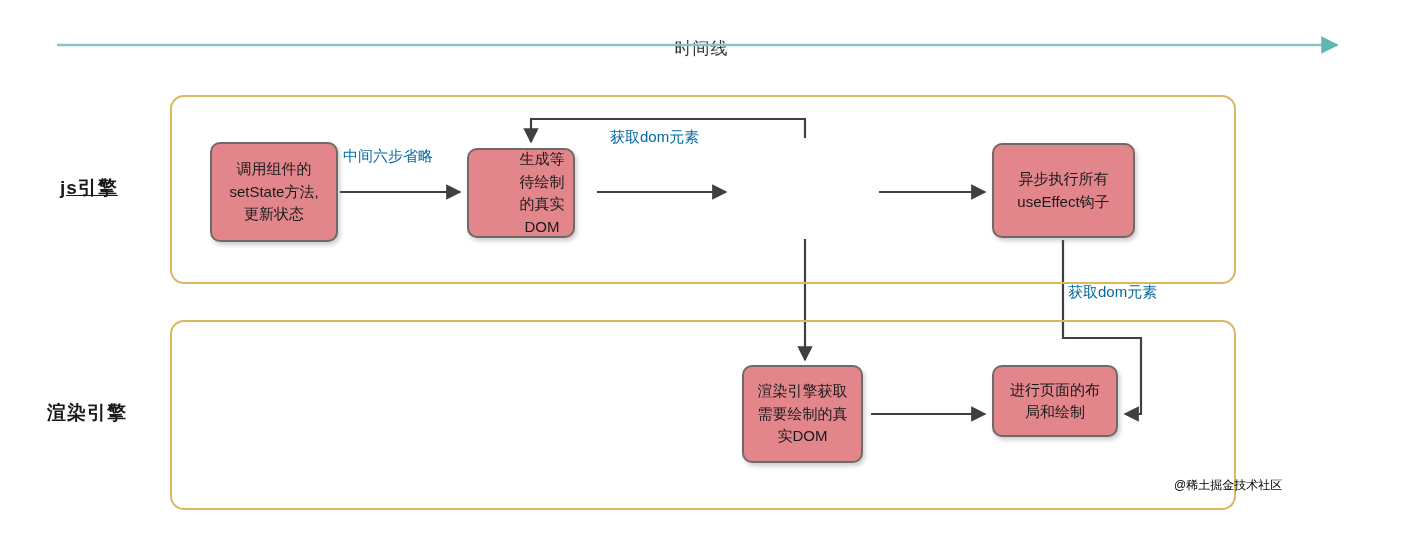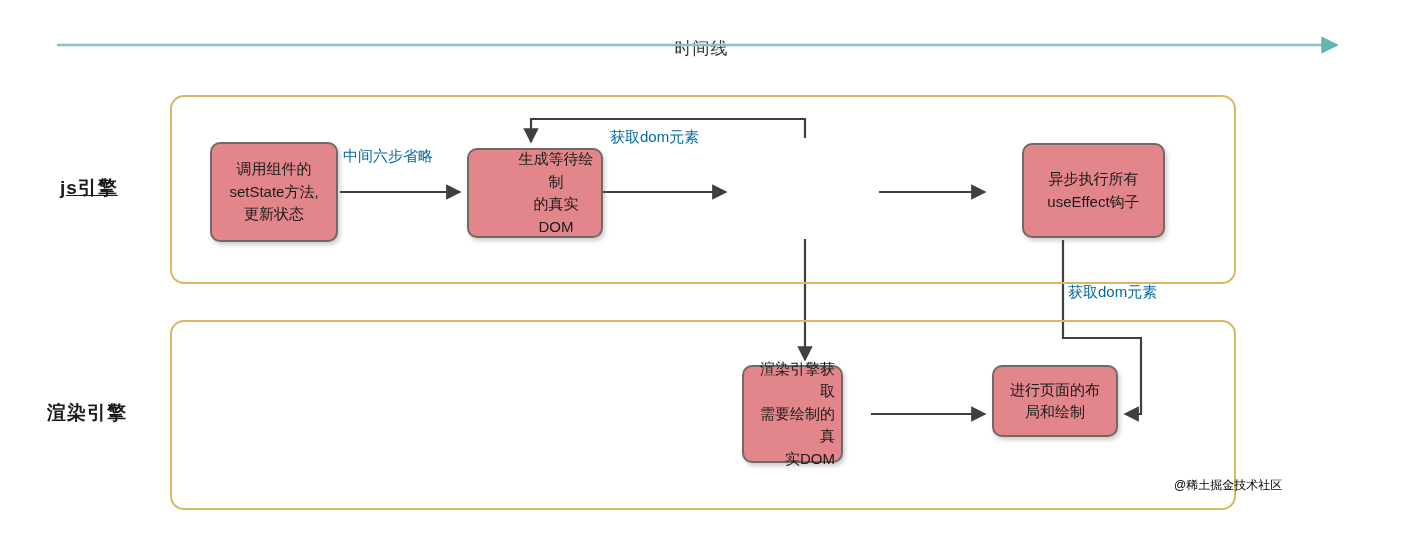--- a/index.html
+++ b/index.html
@@ -68,24 +68,24 @@
     line-height: 1.5;
     text-align: center;
     display: flex;
     align-items: center;
     justify-content: center;
     padding: 4px 6px;
   }
   .node .node-text { display: block; width: 100%; }
 
   #n1 { left: 210px; top: 142px; width: 128px; height: 100px; }
-  #n2 { left: 467px; top: 148px; width: 136px; height: 90px; padding-left: 48px; }
+  #n2 { left: 467px; top: 148px; width: 108px; height: 90px; padding-left: 48px; }
   #n3 { left: 733px; top: 140px; width: 144px; height: 97px; }
-  #n4 { left: 992px; top: 143px; width: 143px; height: 95px; margin-left: 30px; }
-  #n5 { left: 742px; top: 365px; width: 101px; height: 98px; text-align: right; }
+  #n4 { left: 992px; top: 143px; width: 143px; height: 95px; }
+  #n5 { left: 742px; top: 365px; width: 121px; height: 98px; }
   #n6 { left: 992px; top: 365px; width: 126px; height: 72px; }
 
   .edge-label {
     position: absolute;
     font-size: 15px;
     color: #0369a1;
     white-space: nowrap;
   }
   #lbl-skip     { left: 343px; top: 147px; }
   #lbl-getdom-1 { left: 610px; top: 128px; }

